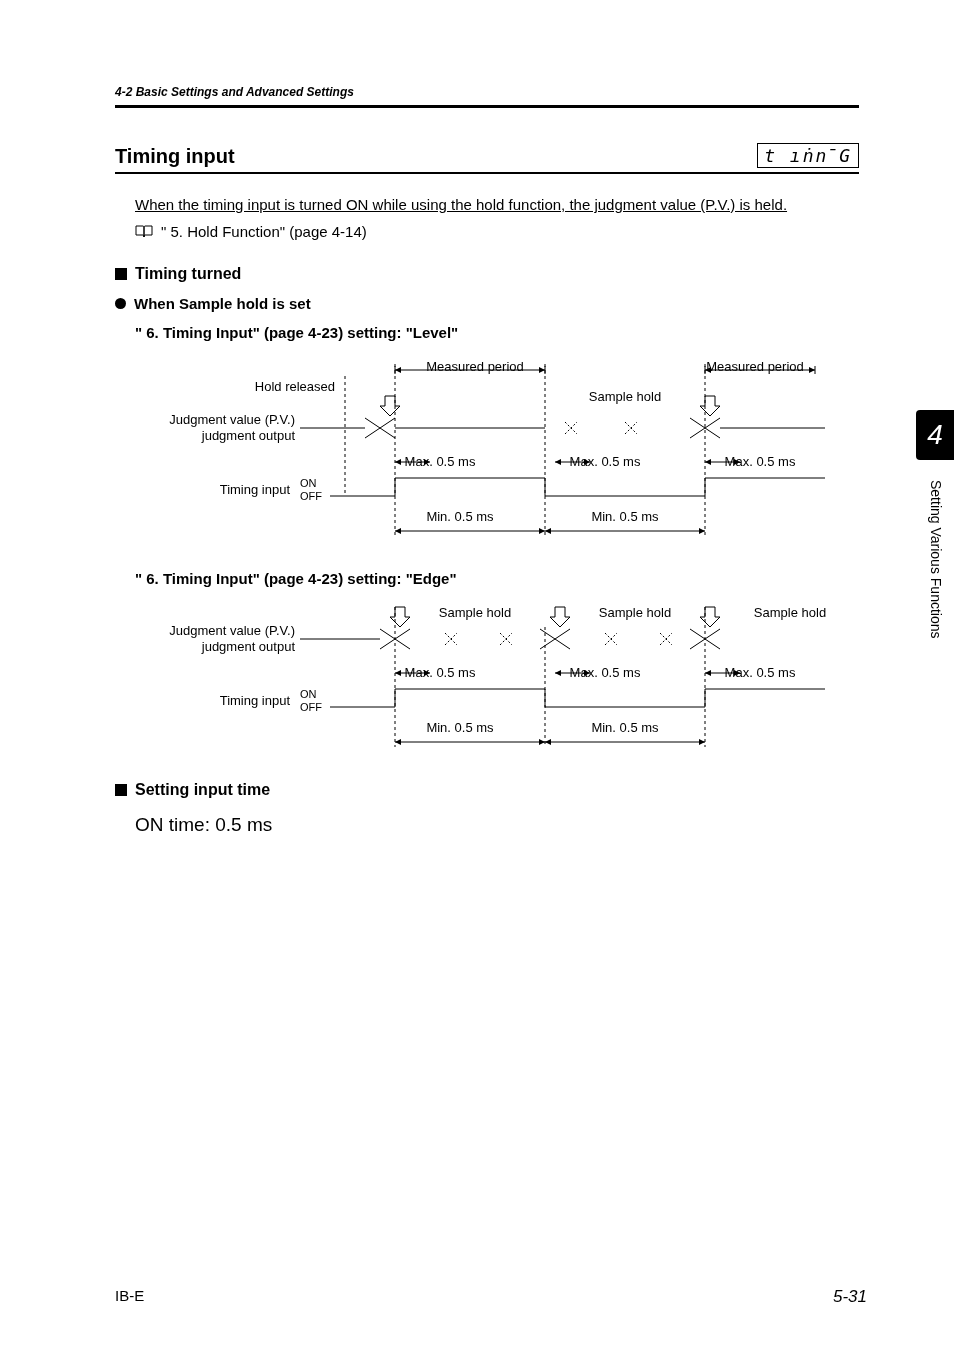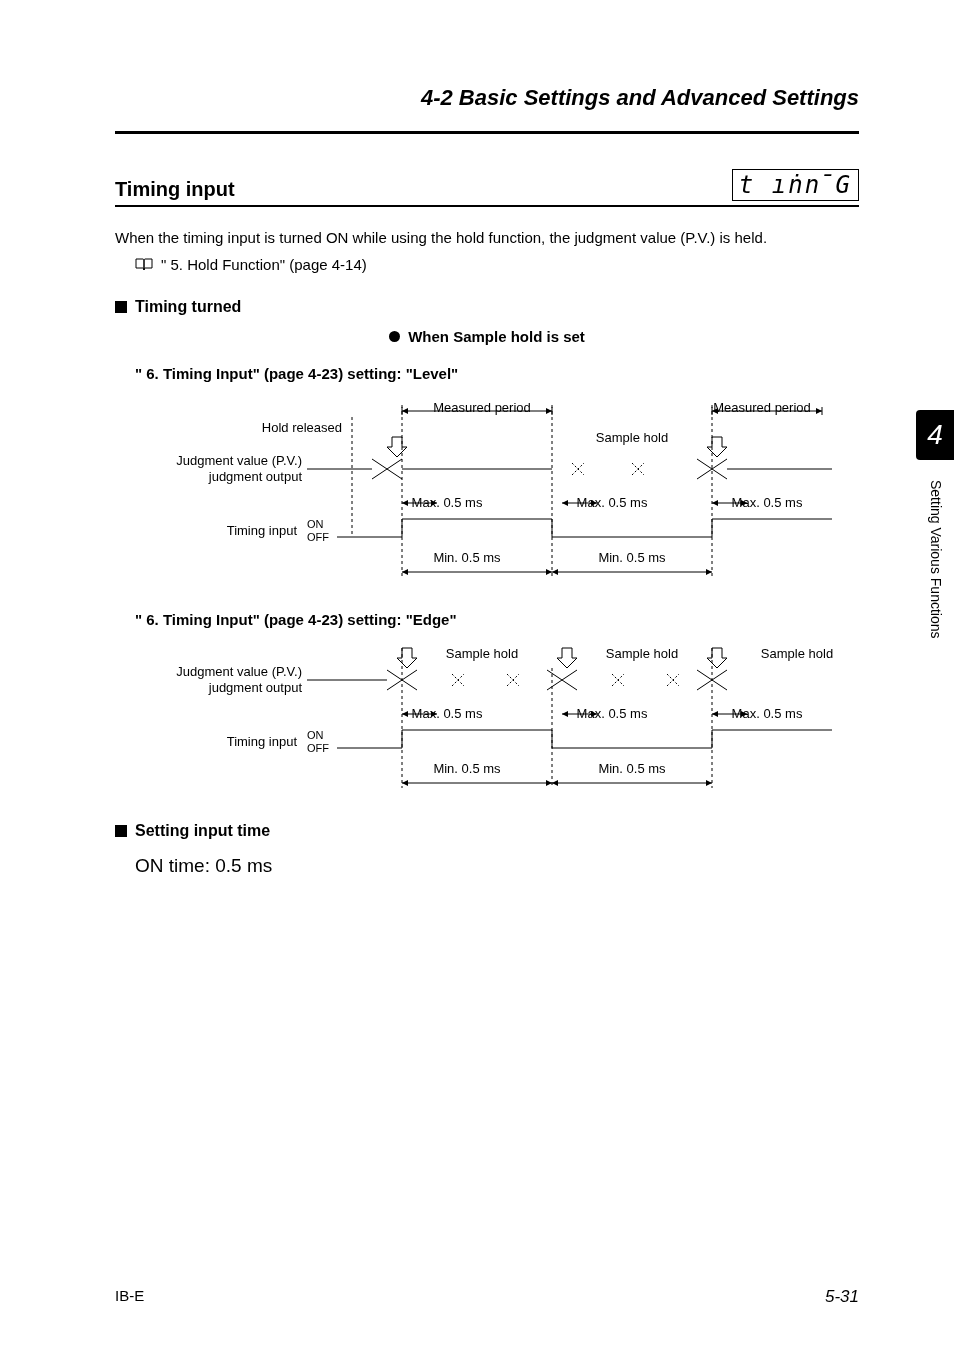--- a/index.html
+++ b/index.html
@@ -9,25 +9,24 @@
     }
     body {
       width: 954px;
       height: 1352px;
       background: white;
       font-family: Arial, sans-serif;
       position: relative;
       padding: 85px 95px 50px 115px;
     }
     .header-section {
-      text-align: right;
       font-style: italic;
       font-weight: bold;
-      font-size: 22px;
-      padding-bottom: 20px;
+      font-size: 12px;
+      padding-bottom: 6px;
     }
     .header-rule {
       border-bottom: 3px solid black;
       margin-bottom: 35px;
     }
     .title-row {
       display: flex;
       justify-content: space-between;
       align-items: flex-end;
       padding-bottom: 4px;
@@ -35,29 +34,31 @@
       margin-bottom: 20px;
     }
     .title-text {
       font-size: 20px;
       font-weight: bold;
     }
     .seg-display {
       border: 1px solid black;
       padding: 1px 6px;
       font-family: monospace;
-      font-size: 24px;
+      font-size: 18px;
       letter-spacing: 2px;
       font-style: italic;
       text-align: center;
     }
     .body-text {
       font-size: 15px;
+      margin-left: 20px;
       margin-bottom: 8px;
       line-height: 1.4;
+      text-decoration: underline;
     }
     .ref-row {
       margin-left: 20px;
       display: flex;
       align-items: center;
       gap: 8px;
       font-size: 15px;
       margin-bottom: 25px;
     }
     .book-icon {
@@ -79,43 +80,41 @@
     }
     .h2-text {
       font-size: 16px;
       font-weight: bold;
     }
     .h3-row {
       display: flex;
       align-items: center;
       gap: 8px;
       margin-left: 0;
-      margin-bottom: 20px;
-      justify-content: center;
+      margin-bottom: 12px;
     }
     .round-bullet {
       width: 11px;
       height: 11px;
       background: black;
       border-radius: 50%;
     }
     .h3-text {
       font-size: 15px;
       font-weight: bold;
     }
     .h4-text {
       font-size: 15px;
       font-weight: bold;
       margin-left: 20px;
       margin-bottom: 15px;
     }
     .diagram-block {
       margin-left: 30px;
       margin-bottom: 25px;
-      text-align: center;
     }
     .min-time-block {
       margin-left: 20px;
       font-size: 19px;
       line-height: 1.5;
     }
     .side-tab {
       position: absolute;
       right: 0;
       top: 410px;
@@ -134,21 +133,21 @@
       position: absolute;
       right: 10px;
       top: 480px;
       writing-mode: vertical-rl;
       font-size: 14px;
     }
     .footer {
       position: absolute;
       bottom: 45px;
       left: 115px;
-      right: 95px;
+      right: 87px;
       display: flex;
       justify-content: space-between;
       font-size: 15px;
     }
     .footer-right {
       font-style: italic;
       font-size: 17px;
     }
     svg text {
       font-family: Arial, sans-serif;

